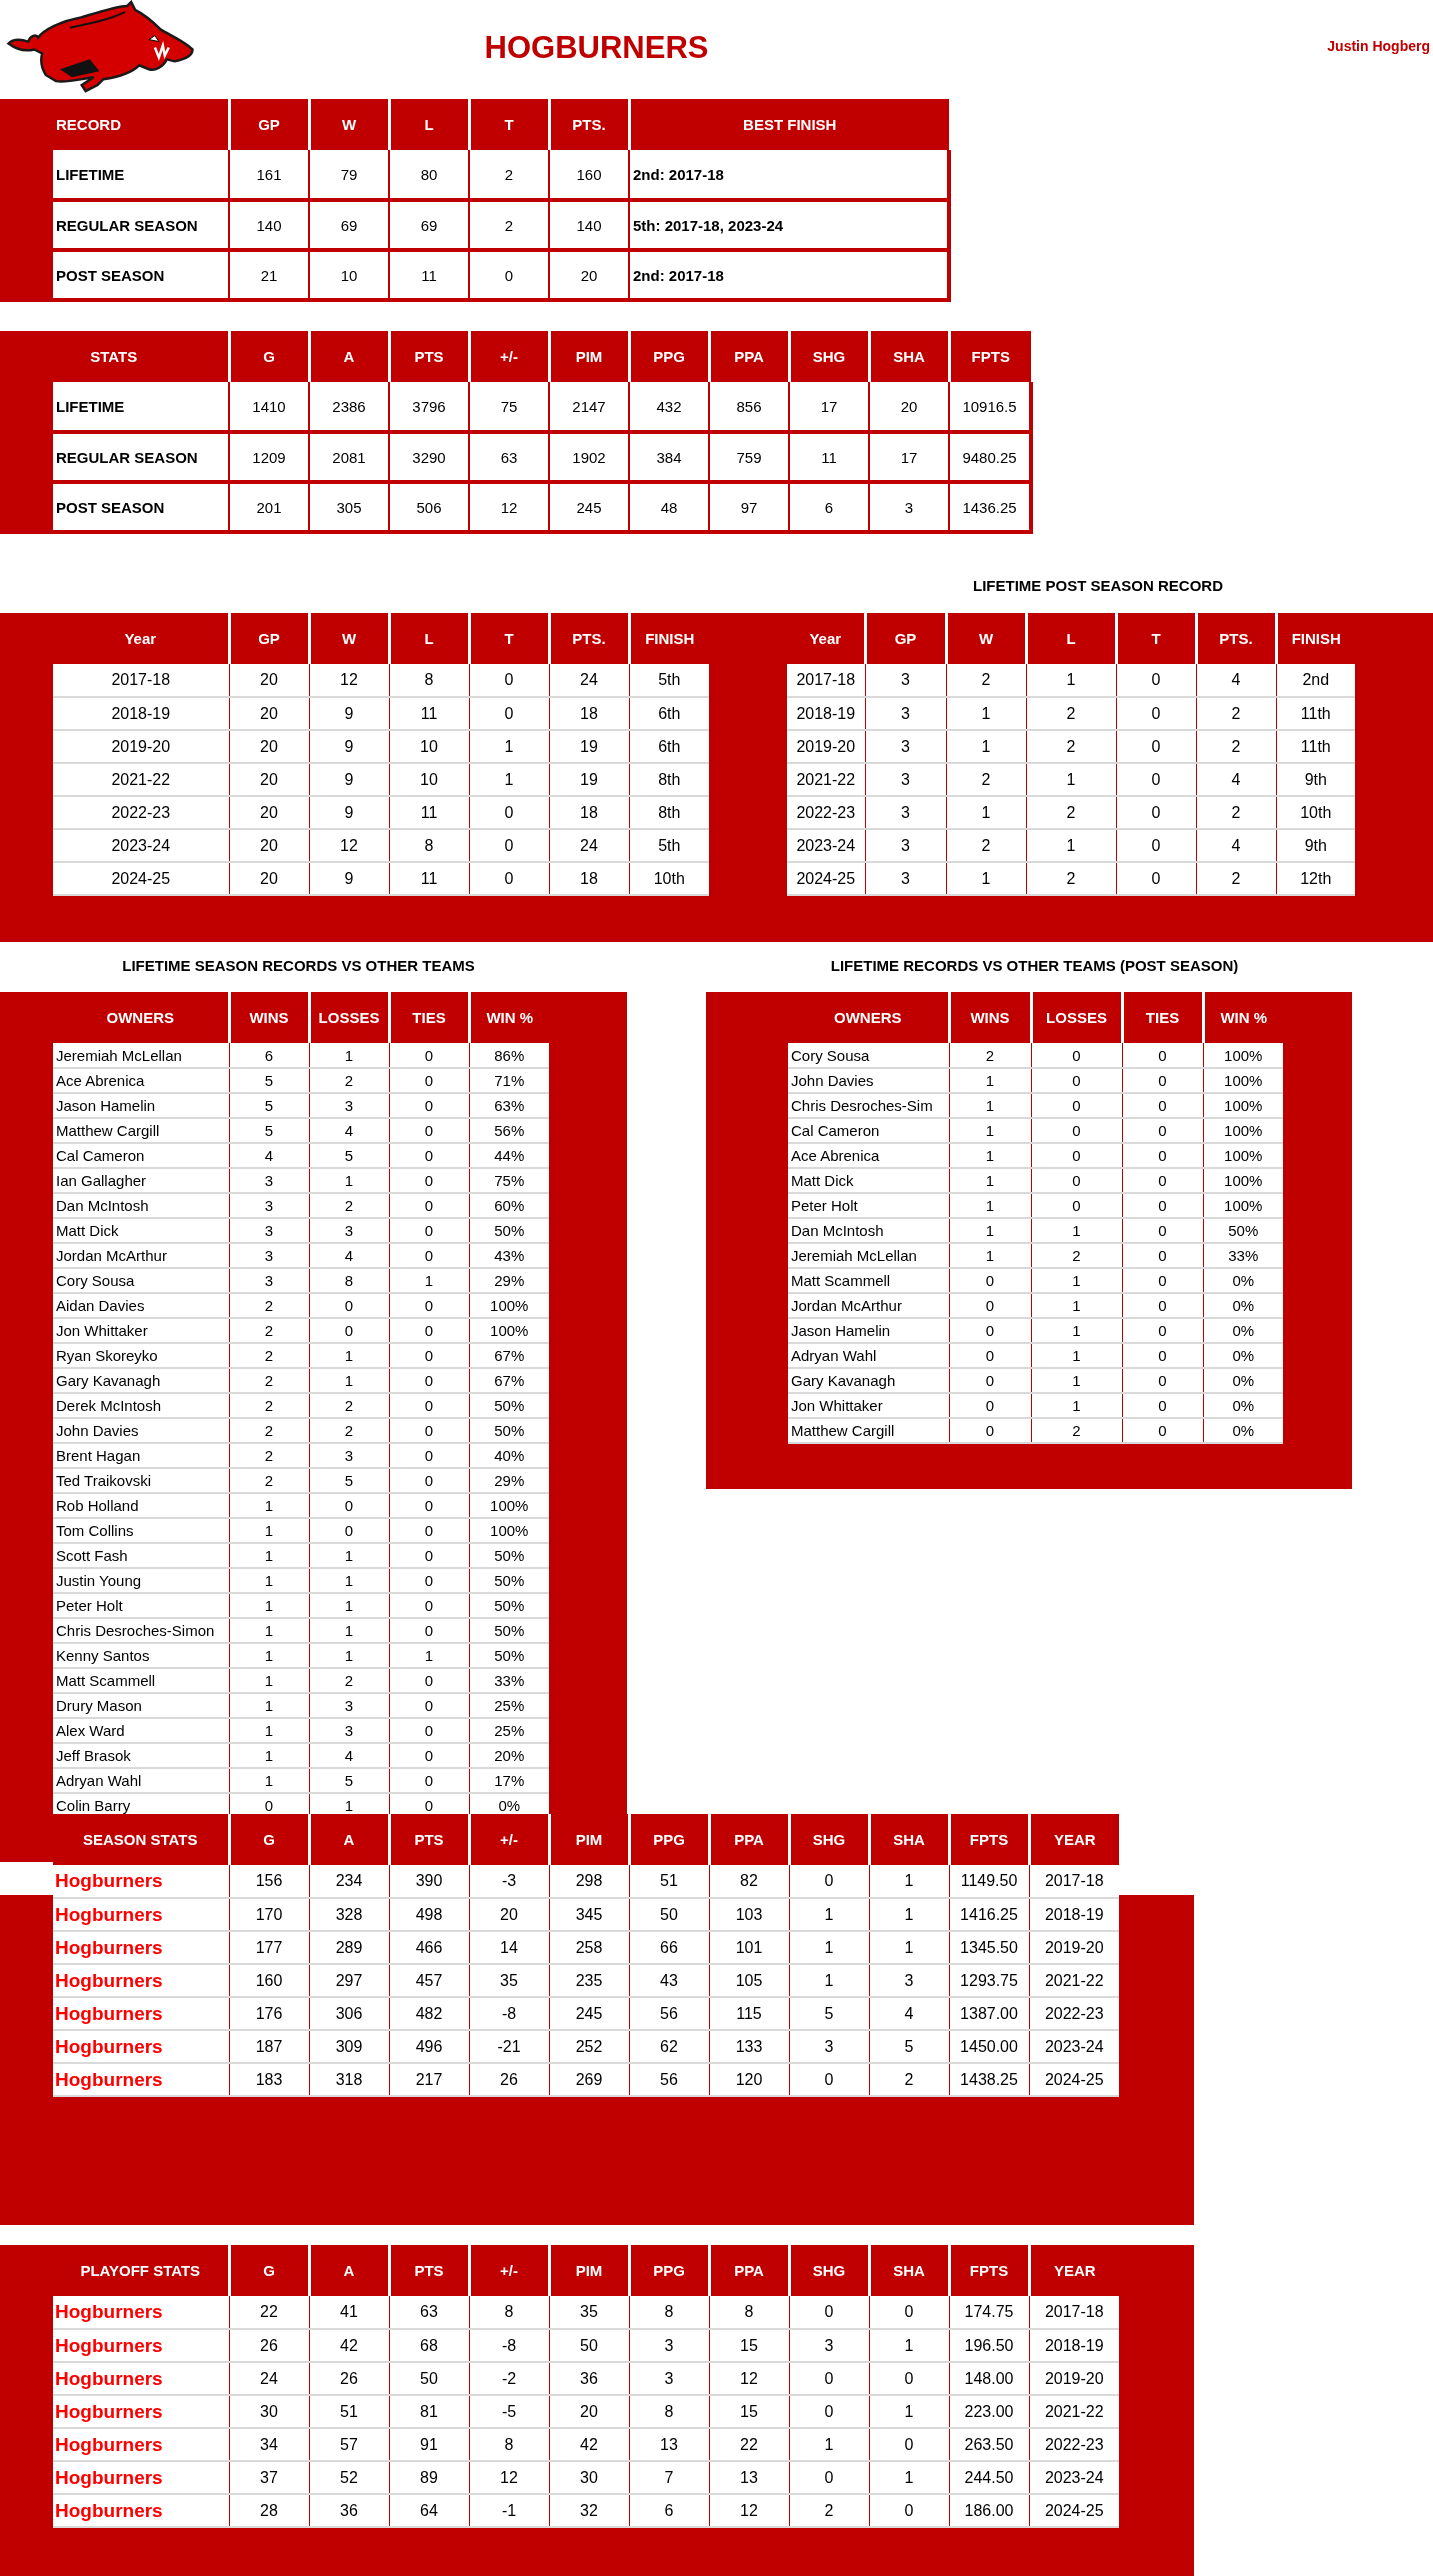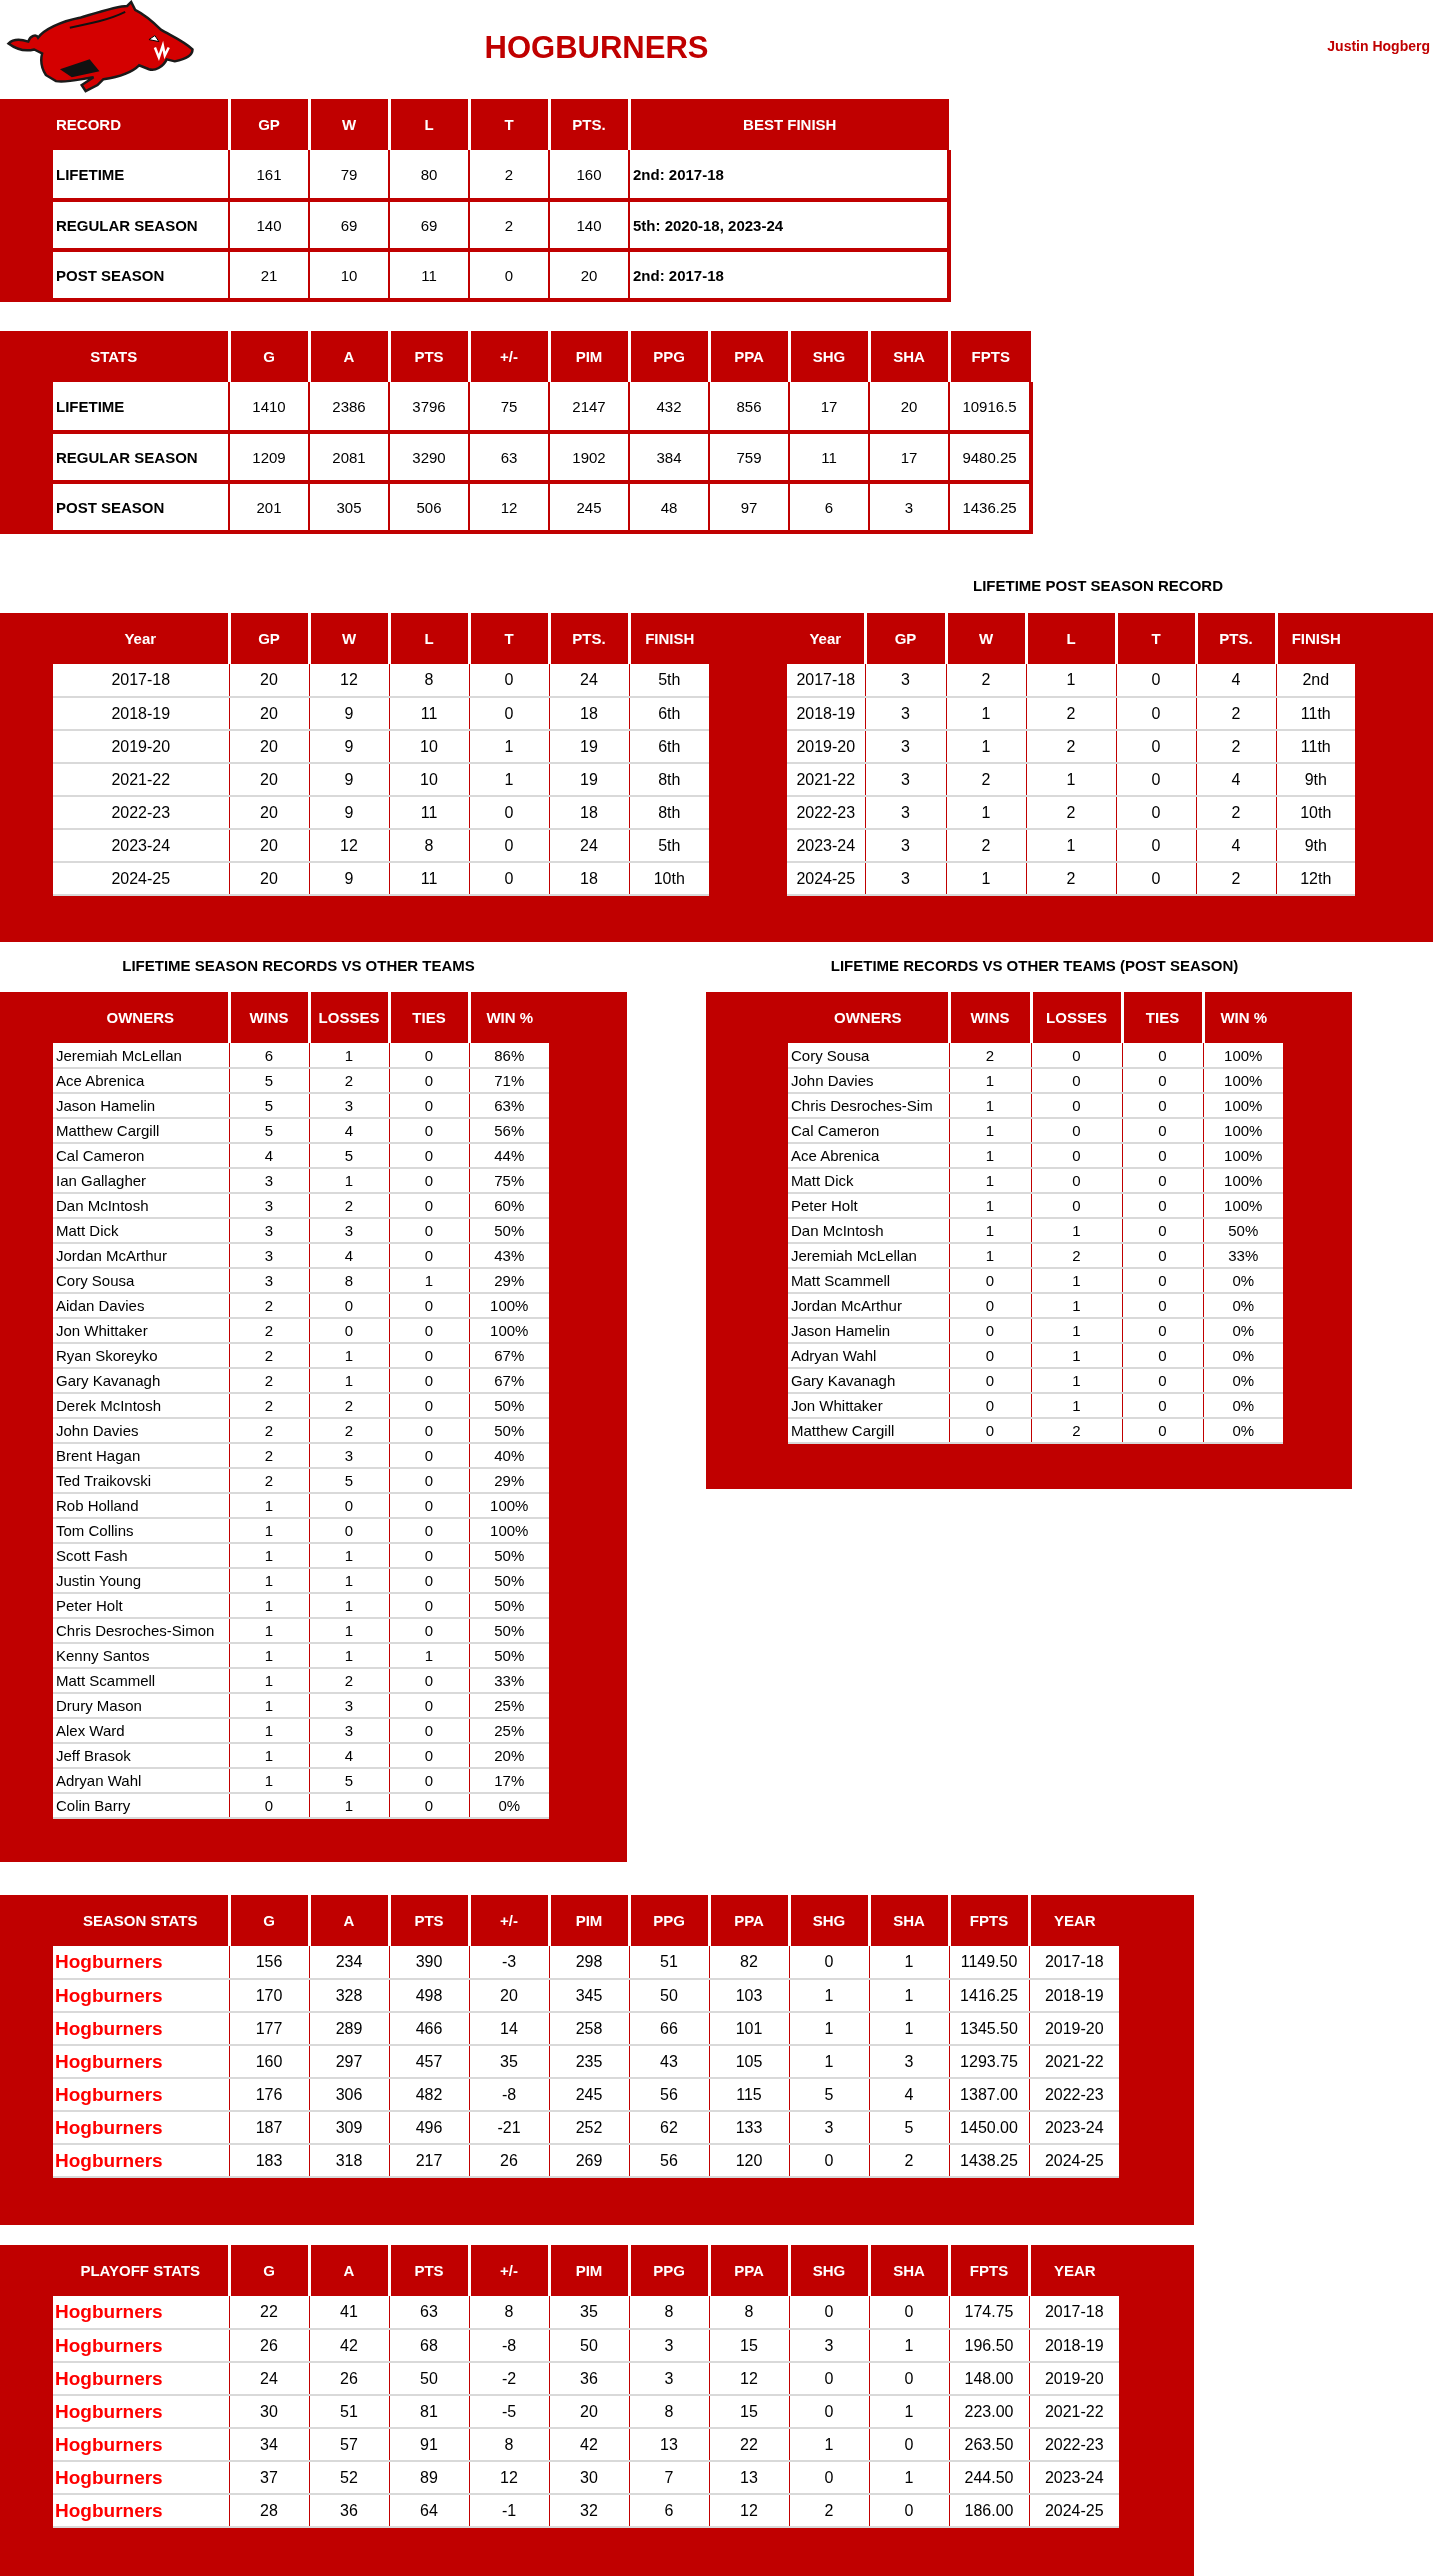--- a/index.html
+++ b/index.html
@@ -82,21 +82,21 @@
       <td>160</td>
       <td class="best">2nd:  2017-18</td>
     </tr>
     <tr>
       <td class="lbl" style="padding-left:56px;background:linear-gradient(90deg,#c00000 53px,#fff 53px)">REGULAR SEASON</td>
       <td>140</td>
       <td>69</td>
       <td>69</td>
       <td>2</td>
       <td>140</td>
-      <td class="best">5th:  2020-18, 2023-24</td>
+      <td class="best">5th:  2017-18, 2023-24</td>
     </tr>
     <tr>
       <td class="lbl" style="padding-left:56px;background:linear-gradient(90deg,#c00000 53px,#fff 53px)">POST SEASON</td>
       <td>21</td>
       <td>10</td>
       <td>11</td>
       <td>0</td>
       <td>20</td>
       <td class="best">2nd:  2017-18</td>
     </tr>
@@ -721,21 +721,21 @@
         <td class="name">Matthew Cargill</td>
         <td>0</td>
         <td>2</td>
         <td>0</td>
         <td>0%</td>
       </tr>
     </tbody>
 </table>
 
 <div class="red-block" style="left:0;top:1895px;width:1194px;height:330px;"></div>
-<table class="grid team" id="season-stats-table" style="left:53px;top:1895px;width:1061px;border-radius:9px;">
+<table class="grid team" id="season-stats-table" style="left:53px;top:1814px;width:1061px;border-radius:9px;">
   <colgroup>
       <col style="width:176px">
       <col style="width:80px">
       <col style="width:80px">
       <col style="width:80px">
       <col style="width:80px">
       <col style="width:80px">
       <col style="width:80px">
       <col style="width:80px">
       <col style="width:80px">

